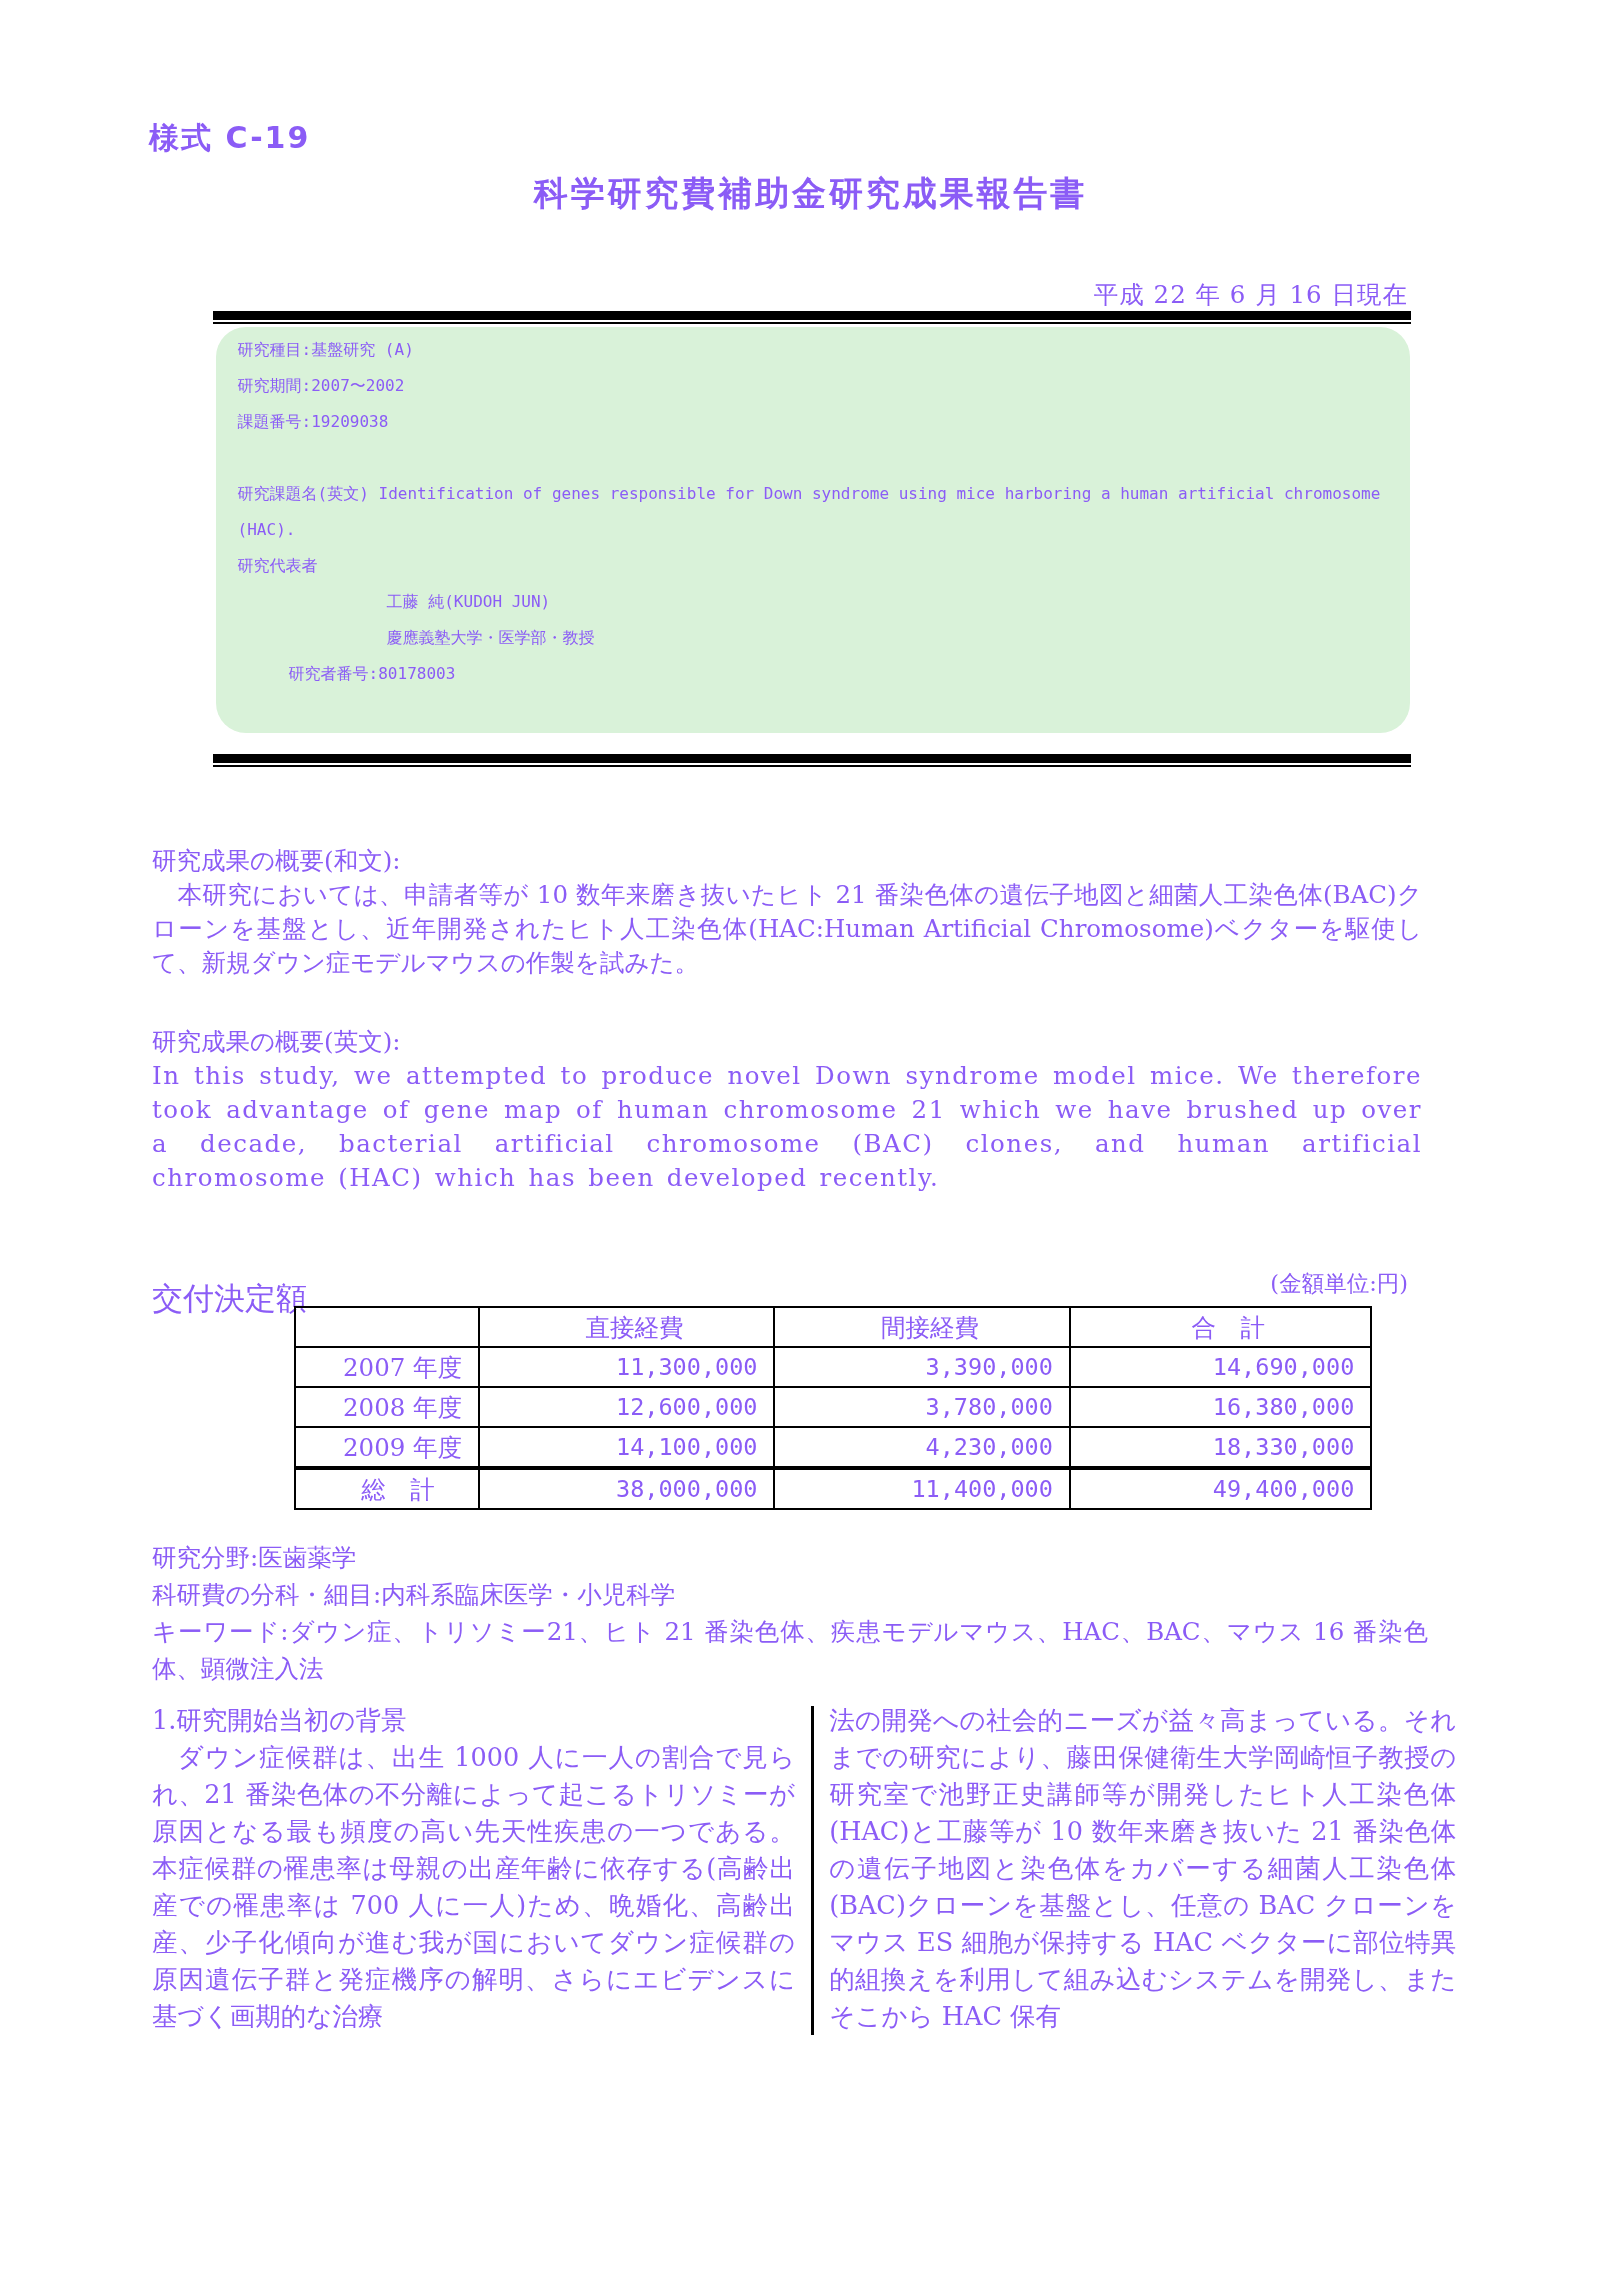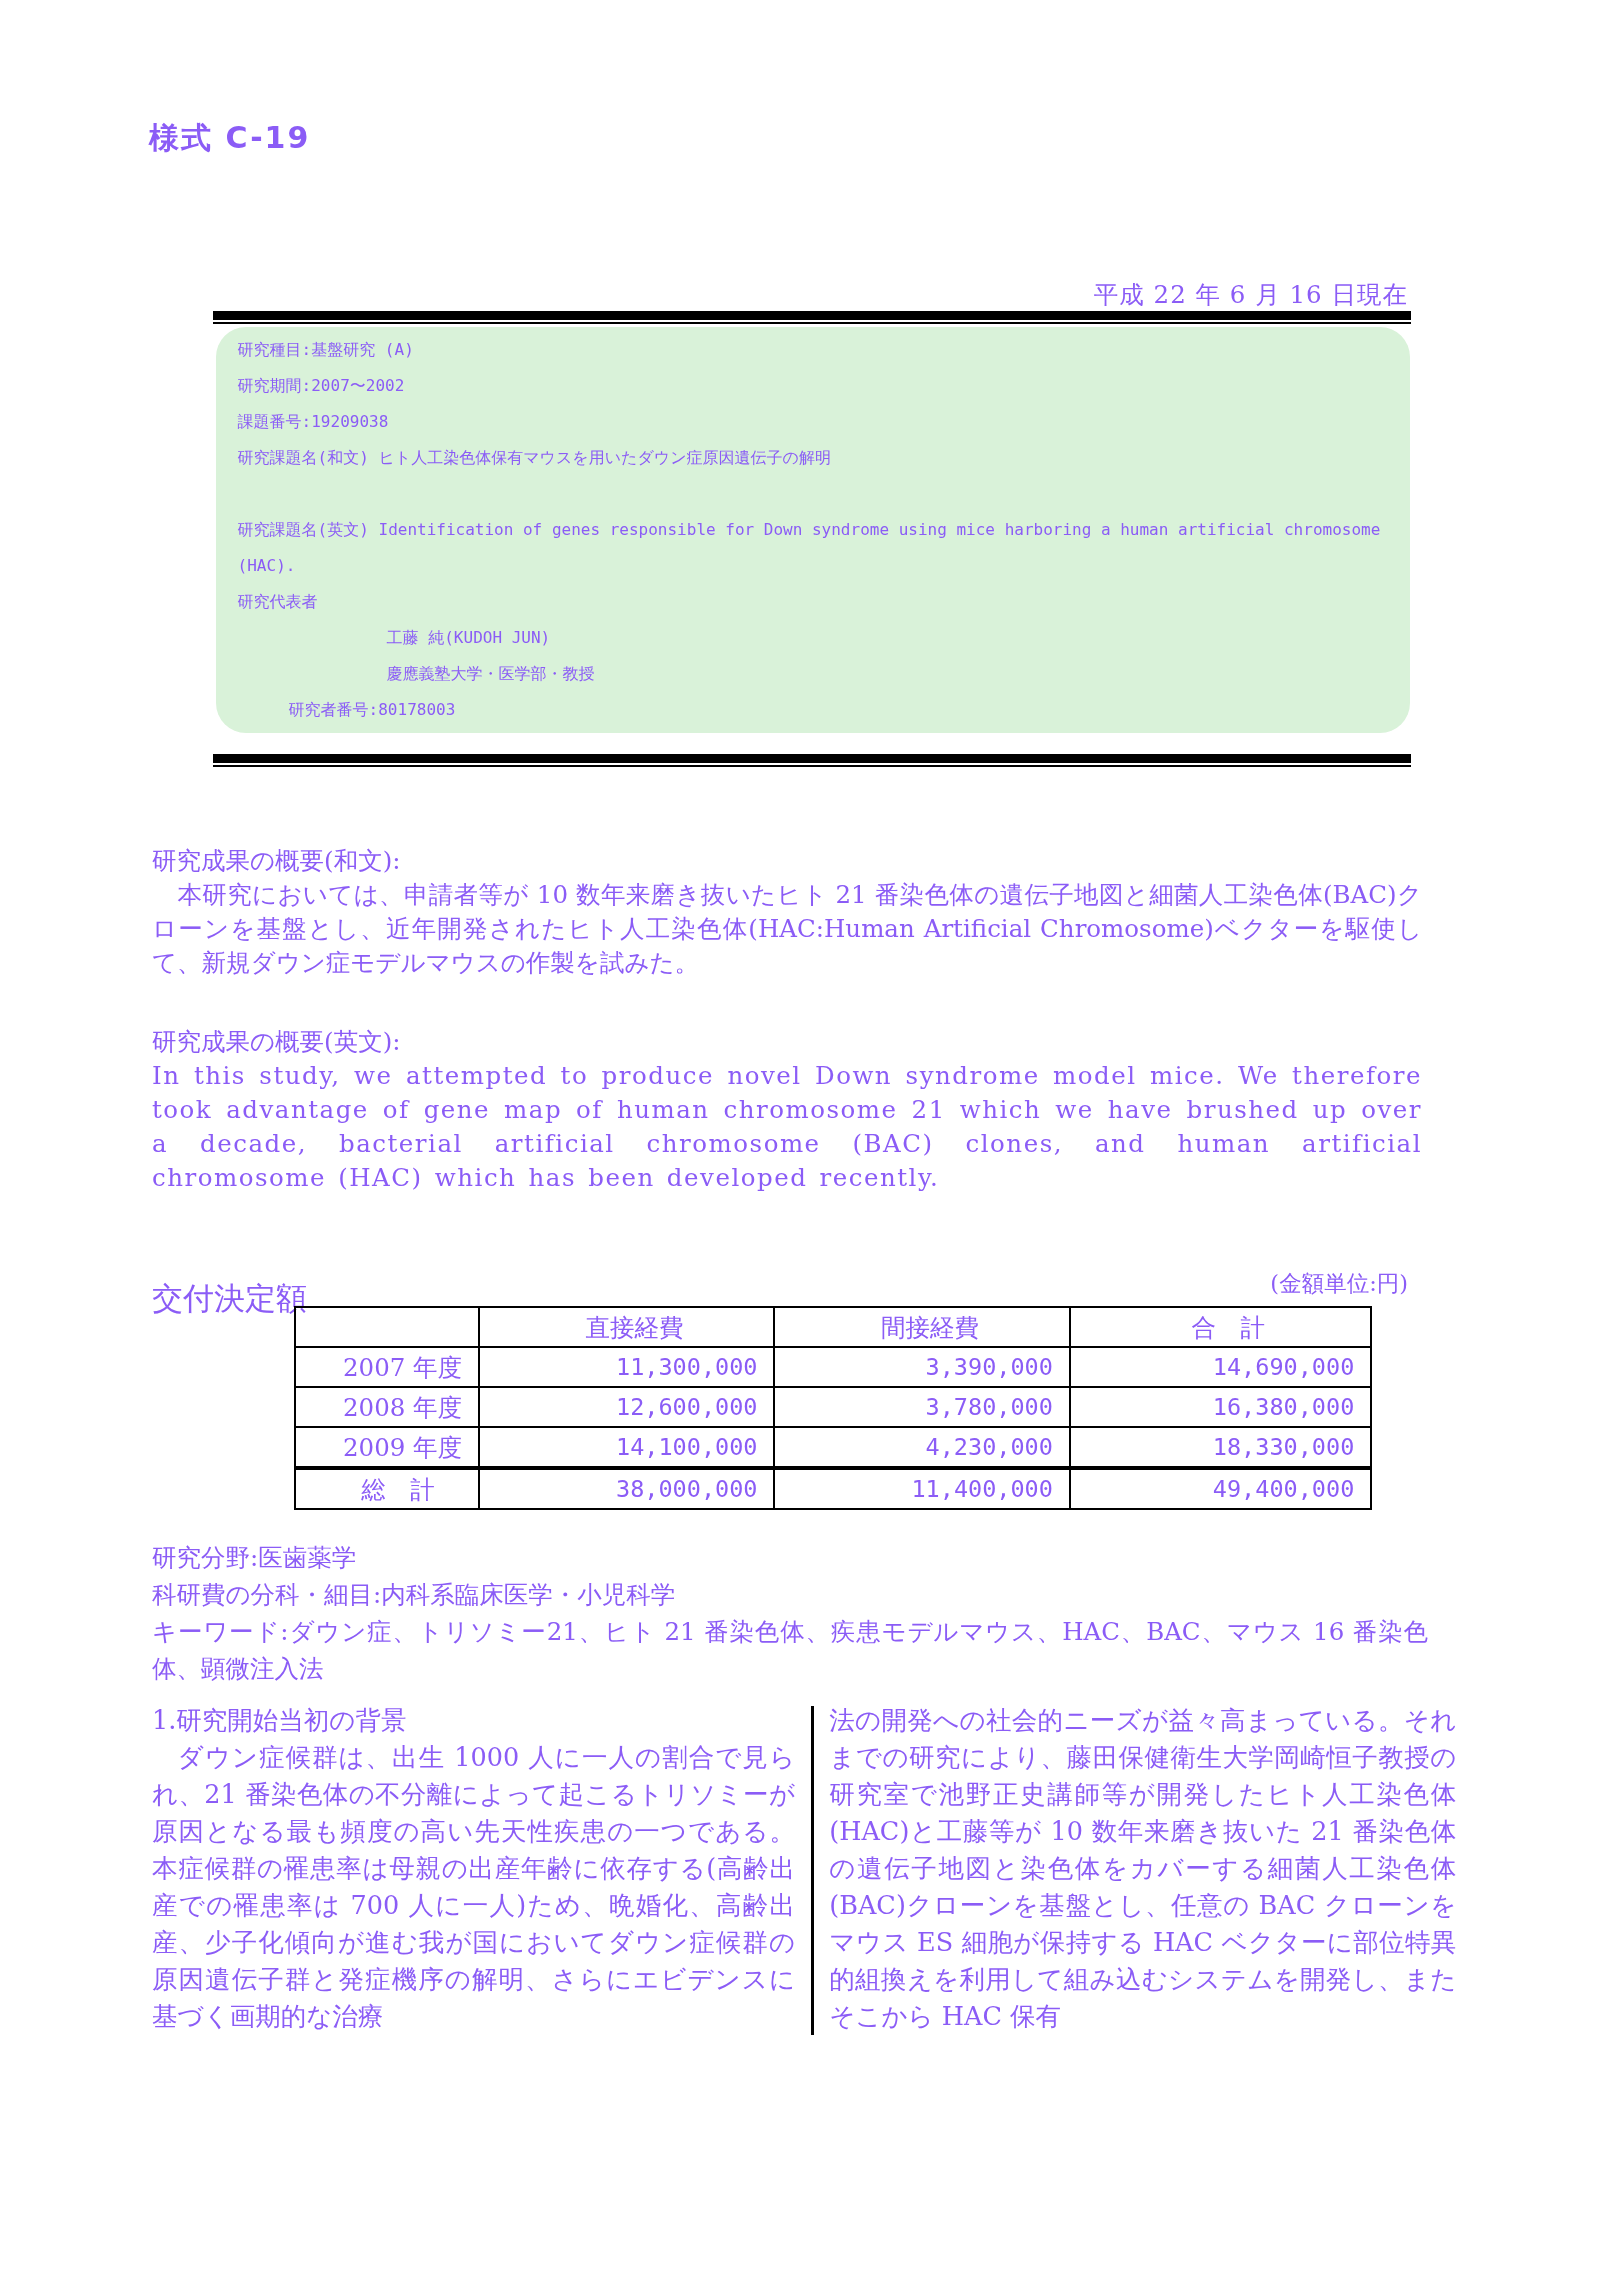--- a/index.html
+++ b/index.html
@@ -88,32 +88,32 @@
   .col p { margin:0; text-align:justify; text-justify:inter-ideograph; }
   .col .col-heading { margin:0; }
   .col-left .para { text-indent:25.5px; }
 </style>
 </head>
 <body>
 
 <div class="page">
 
   <div class="form-label">様式 C-19</div>
+  <div class="page-title">科学研究費補助金研究成果報告書</div>
   <div class="date-note">平成 22 年 6 月 16 日現在</div>
 
   <div class="rule rule-top">
     <div class="thick"></div>
     <div class="thin"></div>
   </div>
 
   <div class="info-box">
     <p class="info-line">研究種目:基盤研究 (A)</p>
     <p class="info-line">研究期間:2007〜2002</p>
     <p class="info-line">課題番号:19209038</p>
-    <p class="info-line">研究課題名(和文) ヒト人工染色体保有マウスを用いたダウン症原因遺伝子の解明</p>
     <p class="info-line gap-above">研究課題名(英文) Identification of genes responsible for Down syndrome using mice harboring a human artificial chromosome (HAC).</p>
     <p class="info-line">研究代表者</p>
     <p class="info-line indent-lg">工藤 純(KUDOH JUN)</p>
     <p class="info-line indent-lg">慶應義塾大学・医学部・教授</p>
     <p class="info-line indent-sm">研究者番号:80178003</p>
   </div>
 
   <div class="rule rule-bottom">
     <div class="thick"></div>
     <div class="thin"></div>

